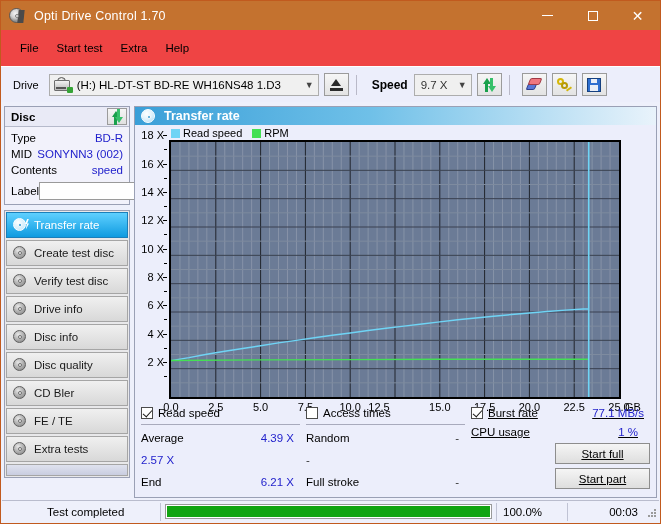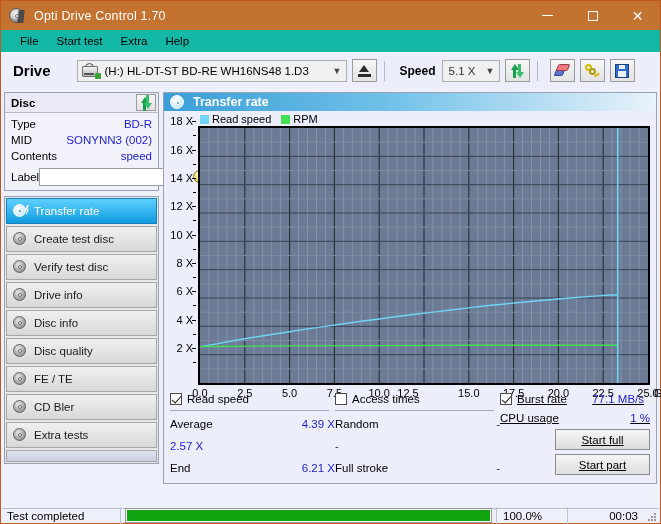--- a/index.html
+++ b/index.html
@@ -42,30 +42,30 @@
   }
   .wincontrols{margin-left:auto;display:flex;height:29px;}
   .wincontrols div{
     width:45px;height:29px;display:flex;align-items:center;justify-content:center;
     color:#fff;font-size:14px;line-height:1;
   }
   .wc-min span{display:block;width:11px;height:1px;background:#fff;}
   .wc-max span{display:block;width:10px;height:10px;border:1px solid #fff;box-sizing:border-box;}
   
   .menubar{
-    height:22px;background:#14b8a6;display:flex;align-items:center;
+    height:36px;background:#ef4444;display:flex;align-items:center;
     padding-left:10px;box-sizing:border-box;border-bottom:0;
   }
   .menubar .mi{padding:2px 9px;font-size:11.5px;color:#000;cursor:default;}
   
   .drivebar{
     height:36px;background:#eceefb;display:flex;align-items:center;
     padding:0 6px;box-sizing:border-box;border-top:1px solid #ffffff;
   }
-  .drivebar .lbl{font-weight:bold;font-size:15px;margin:0 26px 0 6px;}
+  .drivebar .lbl{font-weight:normal;font-size:11px;margin:0 10px 0 6px;}
   .drive-combo{
     width:270px;height:22px;background:#f0f0f0;border:1px solid #adadad;
     display:flex;align-items:center;box-sizing:border-box;font-size:11.5px;
   }
   .drive-combo .dc-icon{
     width:20px;height:16px;margin:0 4px 0 3px;position:relative;flex:0 0 auto;
   }
   .dc-icon .box{
     position:absolute;left:1px;top:3px;width:16px;height:11px;border-radius:1px;
     background:linear-gradient(#f2f2f2,#b9b9b9);border:1px solid #6d6d6d;box-sizing:border-box;
@@ -126,21 +126,21 @@
   .keys-ico .r2{
     position:absolute;left:4px;top:4px;width:7px;height:7px;border:2px solid #b79a07;border-radius:50%;box-sizing:border-box;
   }
   .keys-ico .st{position:absolute;right:0;bottom:1px;width:6px;height:2px;background:#d5b70a;transform:rotate(-35deg);}
   .save-ico{width:14px;height:14px;position:relative;}
   .save-ico .body{position:absolute;inset:0;background:#2f6fcf;border:1px solid #16407f;box-sizing:border-box;}
   .save-ico .sh{position:absolute;left:3px;top:7px;width:8px;height:6px;background:#e9eef7;}
   .save-ico .lb{position:absolute;left:4px;top:1px;width:6px;height:4px;background:#e9eef7;}
   
   .content{display:flex;height:396px;padding:4px 3px 0 3px;box-sizing:border-box;}
-  .sidebar{width:155px;flex:0 0 auto;}
+  .sidebar{width:126px;flex:0 0 auto;}
   .panel-disc{
     border:1px solid #9aa0b5;background:#f2f2fb;box-sizing:border-box;
   }
   .panel-head{
     height:20px;background:#e9eaf6;border-bottom:1px solid #b6bacb;
     display:flex;align-items:center;padding:0 2px 0 6px;box-sizing:border-box;
   }
   .panel-head .ph-t{font-weight:bold;font-size:11.5px;flex:1;}
   .ph-btn{
     width:20px;height:17px;background:linear-gradient(#f6f6f6,#e0e0e0);
@@ -256,32 +256,32 @@
   }
   .chk.on:after{
     content:"";position:absolute;left:3px;top:0px;width:4px;height:8px;
     border:solid #1c1c1c;border-width:0 1.6px 1.6px 0;transform:rotate(42deg);
   }
   .chkrow .ct{font-size:11.5px;}
   .chkrow .cv{margin-left:auto;color:#2222cc;font-size:11.5px;padding-right:6px;}
   .hr{height:1px;background:#a8aabc;margin:3px 6px 2px 0;}
   .srow{display:flex;align-items:center;height:22px;font-size:11.5px;}
   .srow .sk{flex:1;}
-  .srow .sv{color:#2222cc;padding-right:0;}
+  .srow .sv{color:#2222cc;padding-right:12px;}
   .srow .sv.dash{color:#333;}
   .act{
     width:95px;height:21px;margin-left:auto;margin-bottom:4px;
     background:linear-gradient(#f5f5f5,#dedede);border:1px solid #8d8d8d;box-sizing:border-box;
     display:flex;align-items:center;justify-content:center;font-size:11.5px;
   }
   .c3-rows{display:flex;flex-direction:column;height:100%;text-decoration:underline;}
   
   .statusbar{
-    position:absolute;left:1px;right:1px;bottom:1px;height:14px;background:#eef0fb;
-    border-top:1px solid #b9bccd;display:flex;align-items:center;box-sizing:border-box;
+    position:absolute;left:1px;right:1px;bottom:1px;height:22px;background:#eef0fb;
+    border-top:1px solid #b9bccd;display:flex;align-items:center;box-sizing:border-box;padding-left:40px;
   }
   .sb-text{width:118px;padding-left:5px;font-size:11.5px;box-sizing:border-box;}
   .sb-div{width:1px;height:18px;background:#c0c3d4;}
   .sb-prog{
     flex:1;height:15px;margin:0 4px;background:#fff;border:1px solid #9a9a9a;box-sizing:border-box;padding:1px;
   }
   .sb-prog .bar{height:100%;background:#11a411;}
   .sb-pct{width:70px;text-align:left;padding-left:6px;font-size:11.5px;box-sizing:border-box;}
   .sb-time{width:78px;text-align:right;padding-right:8px;font-size:11.5px;box-sizing:border-box;}
   .grip{width:10px;height:10px;margin-right:3px;position:relative;}
@@ -331,21 +331,21 @@
     </div>
     <div class="tb-btn">
       <div class="eject-ico">
           <div class="tri"></div>
           <div class="bar"></div>
         </div>
     </div>
     <div class="sep"></div>
     <div class="speed-lbl">Speed</div>
     <div class="speed-combo">
-      <div class="sv">5.1 X</div>
+      <div class="sv">9.7 X</div>
       <div class="dc-arrow">▼</div>
     </div>
     <div class="tb-btn">
       <div class="refresh-ico">
         <div class="a1"></div>
           <div class="a1s"></div>
           <div class="a2"></div>
           <div class="a2s"></div>
       </div>
     </div>
@@ -453,28 +453,28 @@
               <span class="d"></span>
               <span class="h"></span>
             </span>
           <span>Disc quality</span>
         </div>
         <div class="navitem">
           <span class="nv-ico">
               <span class="d"></span>
               <span class="h"></span>
             </span>
+          <span>CD Bler</span>
+        </div>
+        <div class="navitem">
+          <span class="nv-ico">
+              <span class="d"></span>
+              <span class="h"></span>
+            </span>
           <span>FE / TE</span>
-        </div>
-        <div class="navitem">
-          <span class="nv-ico">
-              <span class="d"></span>
-              <span class="h"></span>
-            </span>
-          <span>CD Bler</span>
         </div>
         <div class="navitem">
           <span class="nv-ico">
               <span class="d"></span>
               <span class="h"></span>
             </span>
           <span>Extra tests</span>
         </div>
         <div class="navfill"></div>
       </div>

